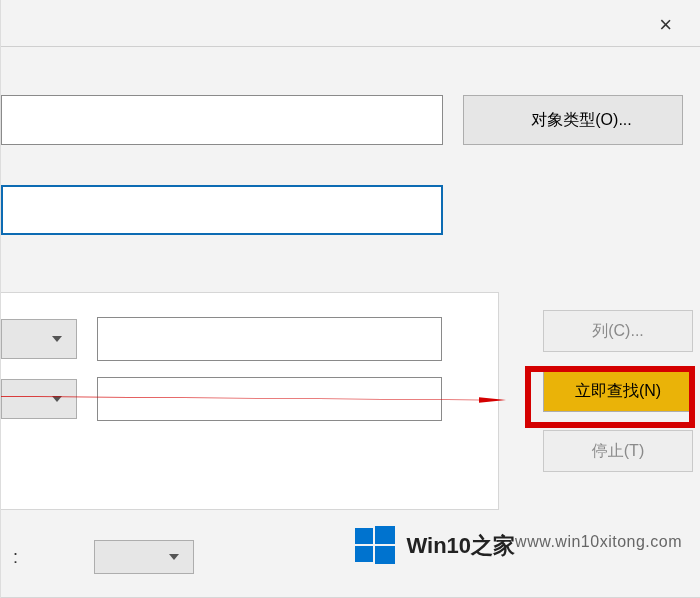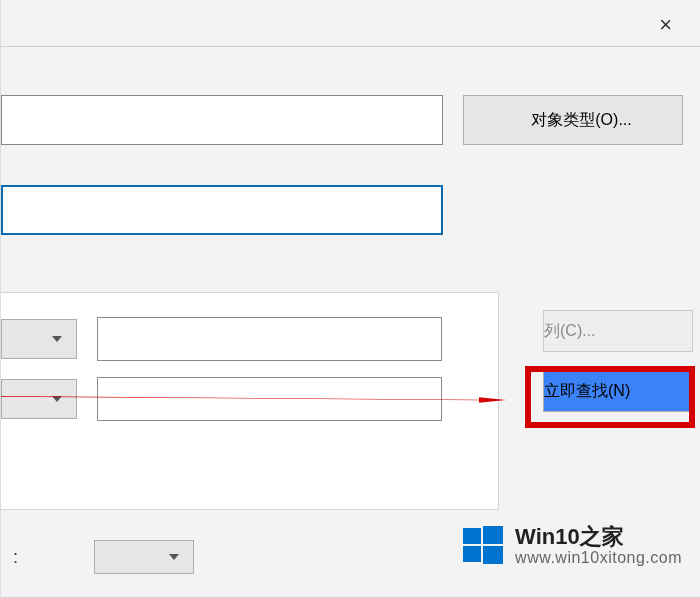--- a/index.html
+++ b/index.html
@@ -120,27 +120,27 @@
       flex-direction: column;
       gap: 18px;
     }
     .side-btn {
       width: 150px;
       height: 42px;
       background: #eeeeee;
       border: 1px solid #c9c9c9;
       display: flex;
       align-items: center;
-      justify-content: flex-start;
+      justify-content: center;
       font-size: 16px;
       color: #8a8a8a;
     }
     .side-btn.active {
       color: #000;
-      background: #3b82f6;
+      background: #eab308;
       border: 1px solid #adadad;
       cursor: pointer;
     }
     .highlight-box {
       position: absolute;
       top: 366px;
       left: 524px;
       width: 170px;
       height: 62px;
       border: 6px solid #d40000;
@@ -180,21 +180,21 @@
       display: flex;
       align-items: center;
       gap: 10px;
     }
     .win-logo {
       width: 44px;
       height: 44px;
     }
     .wm-text {
       display: flex;
-      flex-direction: column;
+      flex-direction: row;
       line-height: 1.15;
     }
     .wm-title {
       font-size: 22px;
       font-weight: bold;
       color: #222;
     }
     .wm-url {
       font-size: 16px;
       color: #666;
@@ -244,20 +244,23 @@
     <div class="input-box"></div>
   </div>
 </div>
 
 <div class="side-buttons">
   <div class="side-btn">
     <span>列(C)...</span>
   </div>
   <div class="side-btn active">
     <span>立即查找(N)</span>
+  </div>
+  <div class="side-btn">
+    <span>停止(T)</span>
   </div>
 </div>
 
 <div class="highlight-box"></div>
 
 <svg class="arrow" viewBox="0 0 505 30" preserveAspectRatio="none">
   <line x1="0" y1="4" x2="478" y2="15" stroke="#d40000" stroke-width="2"></line>
   <polygon points="478,7 505,15 478,23" fill="#d40000"></polygon>
 </svg>
 

